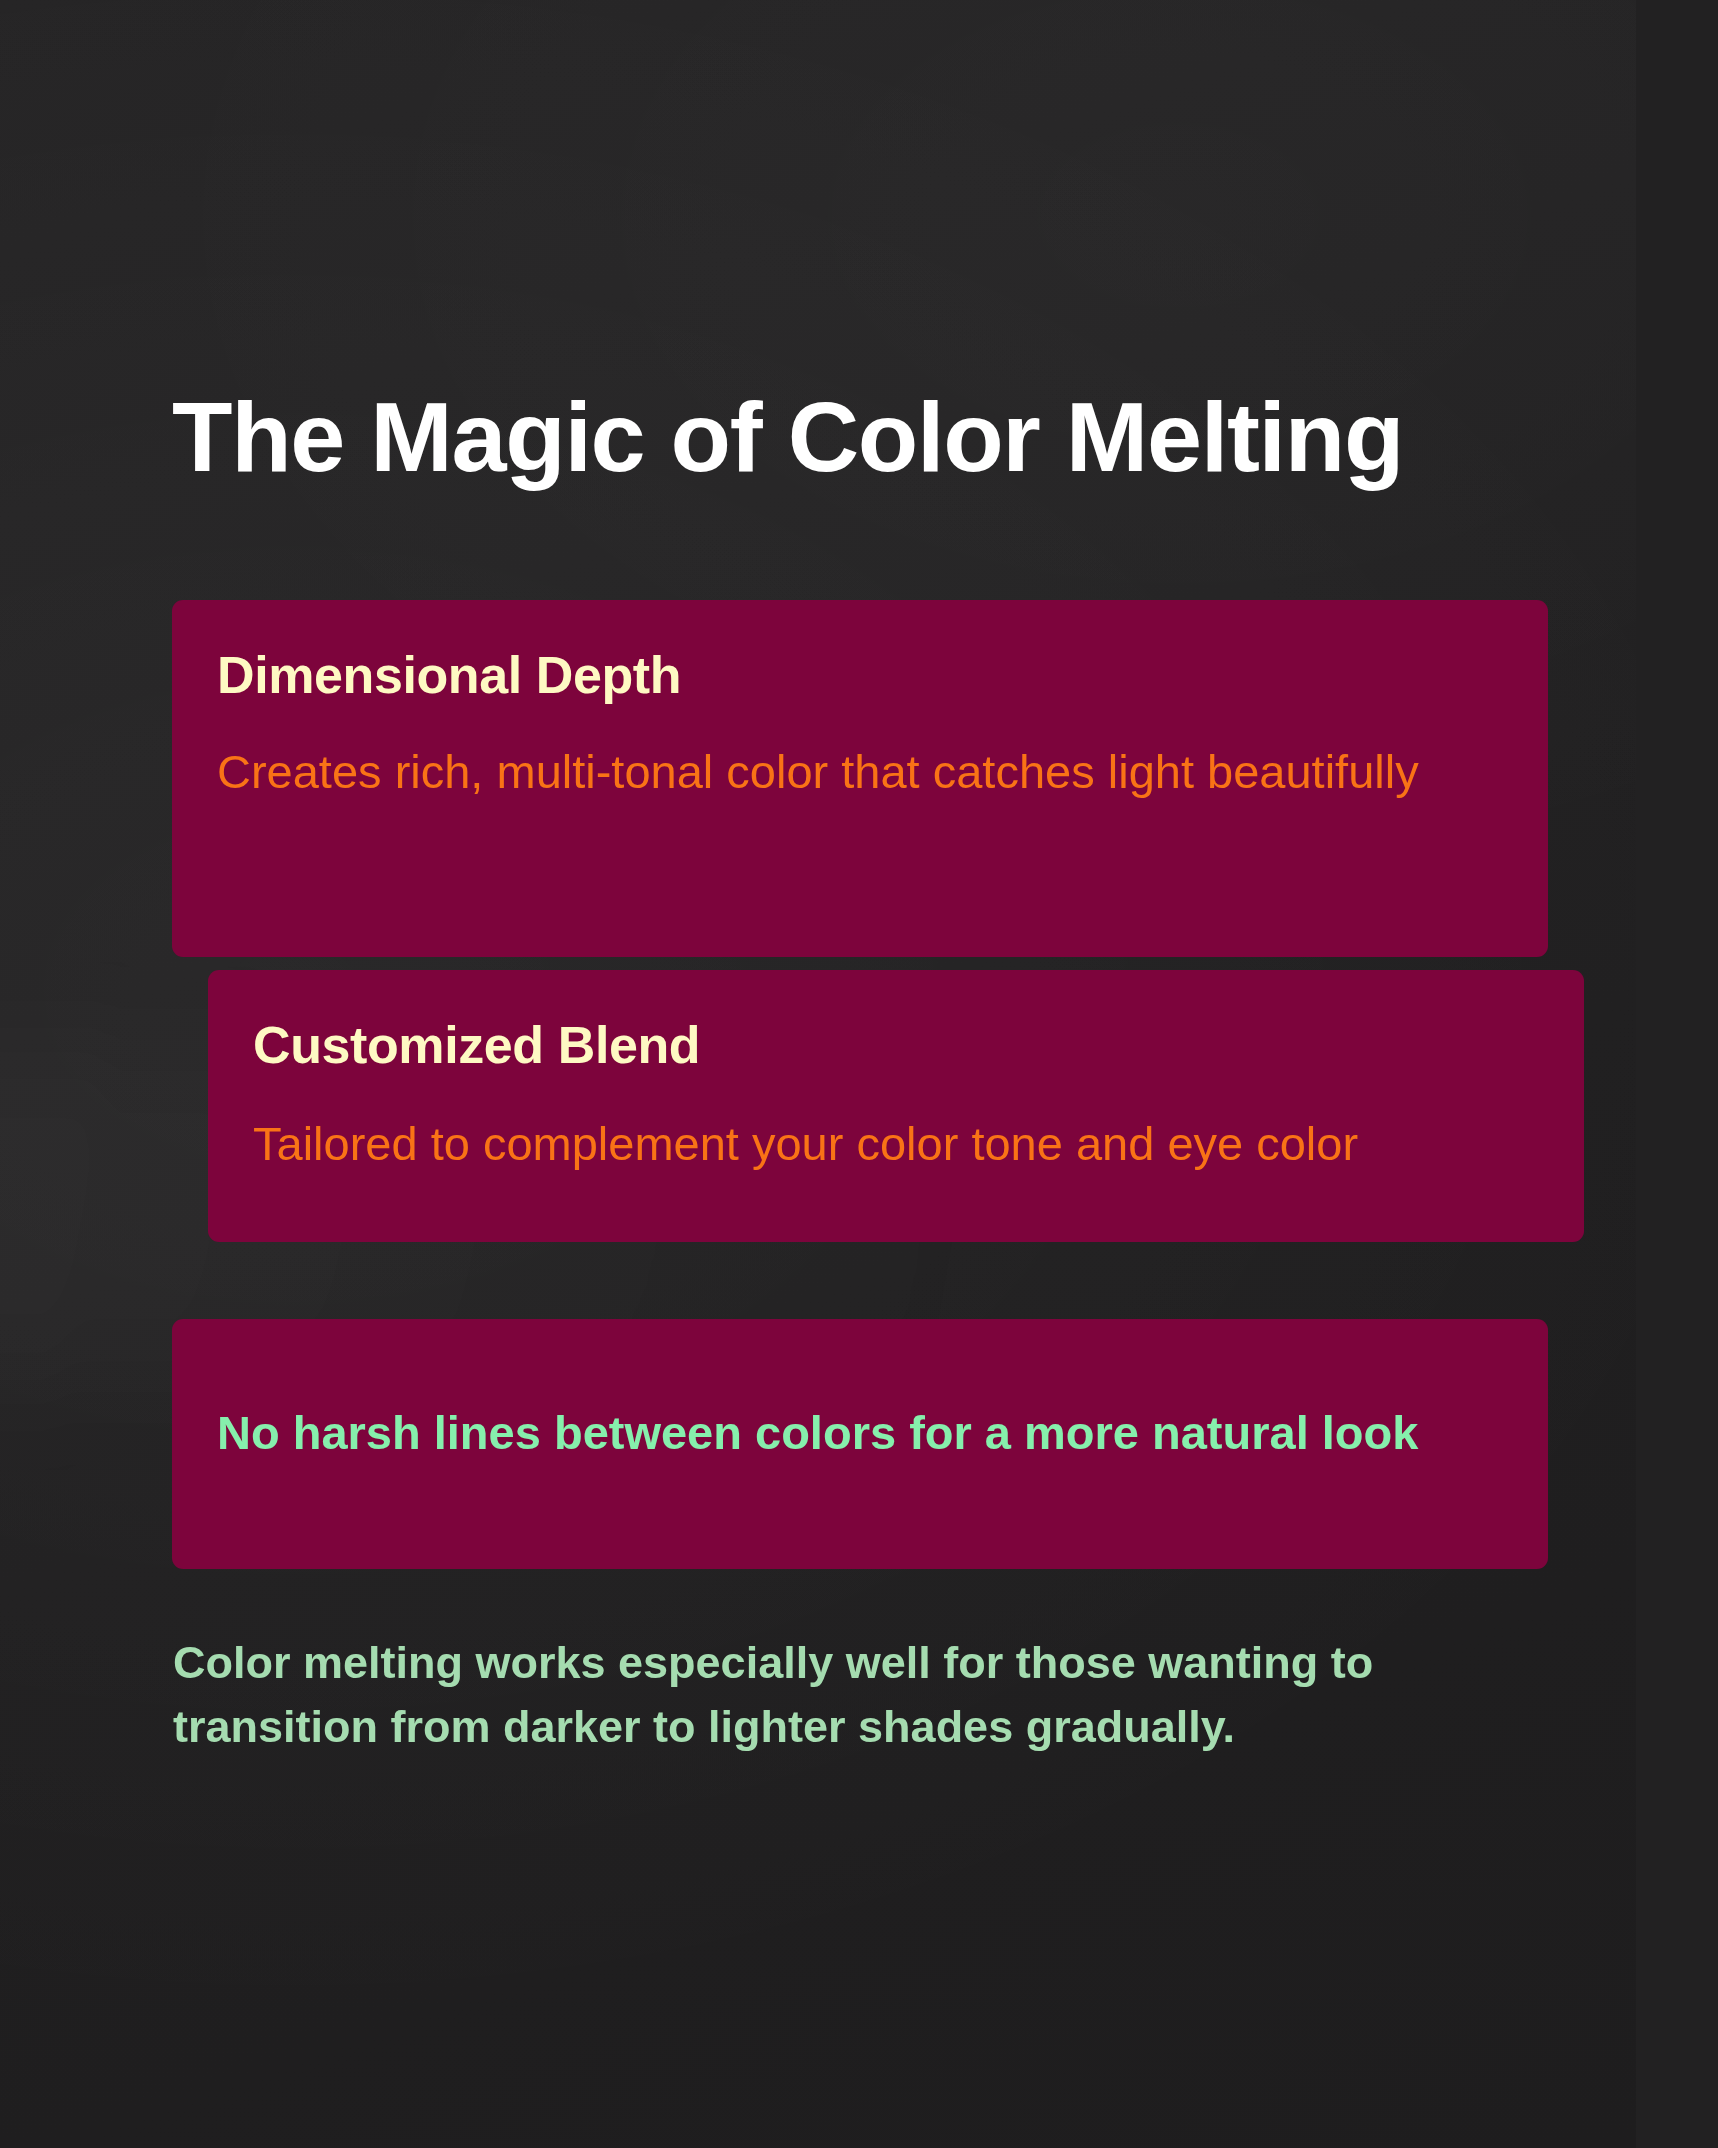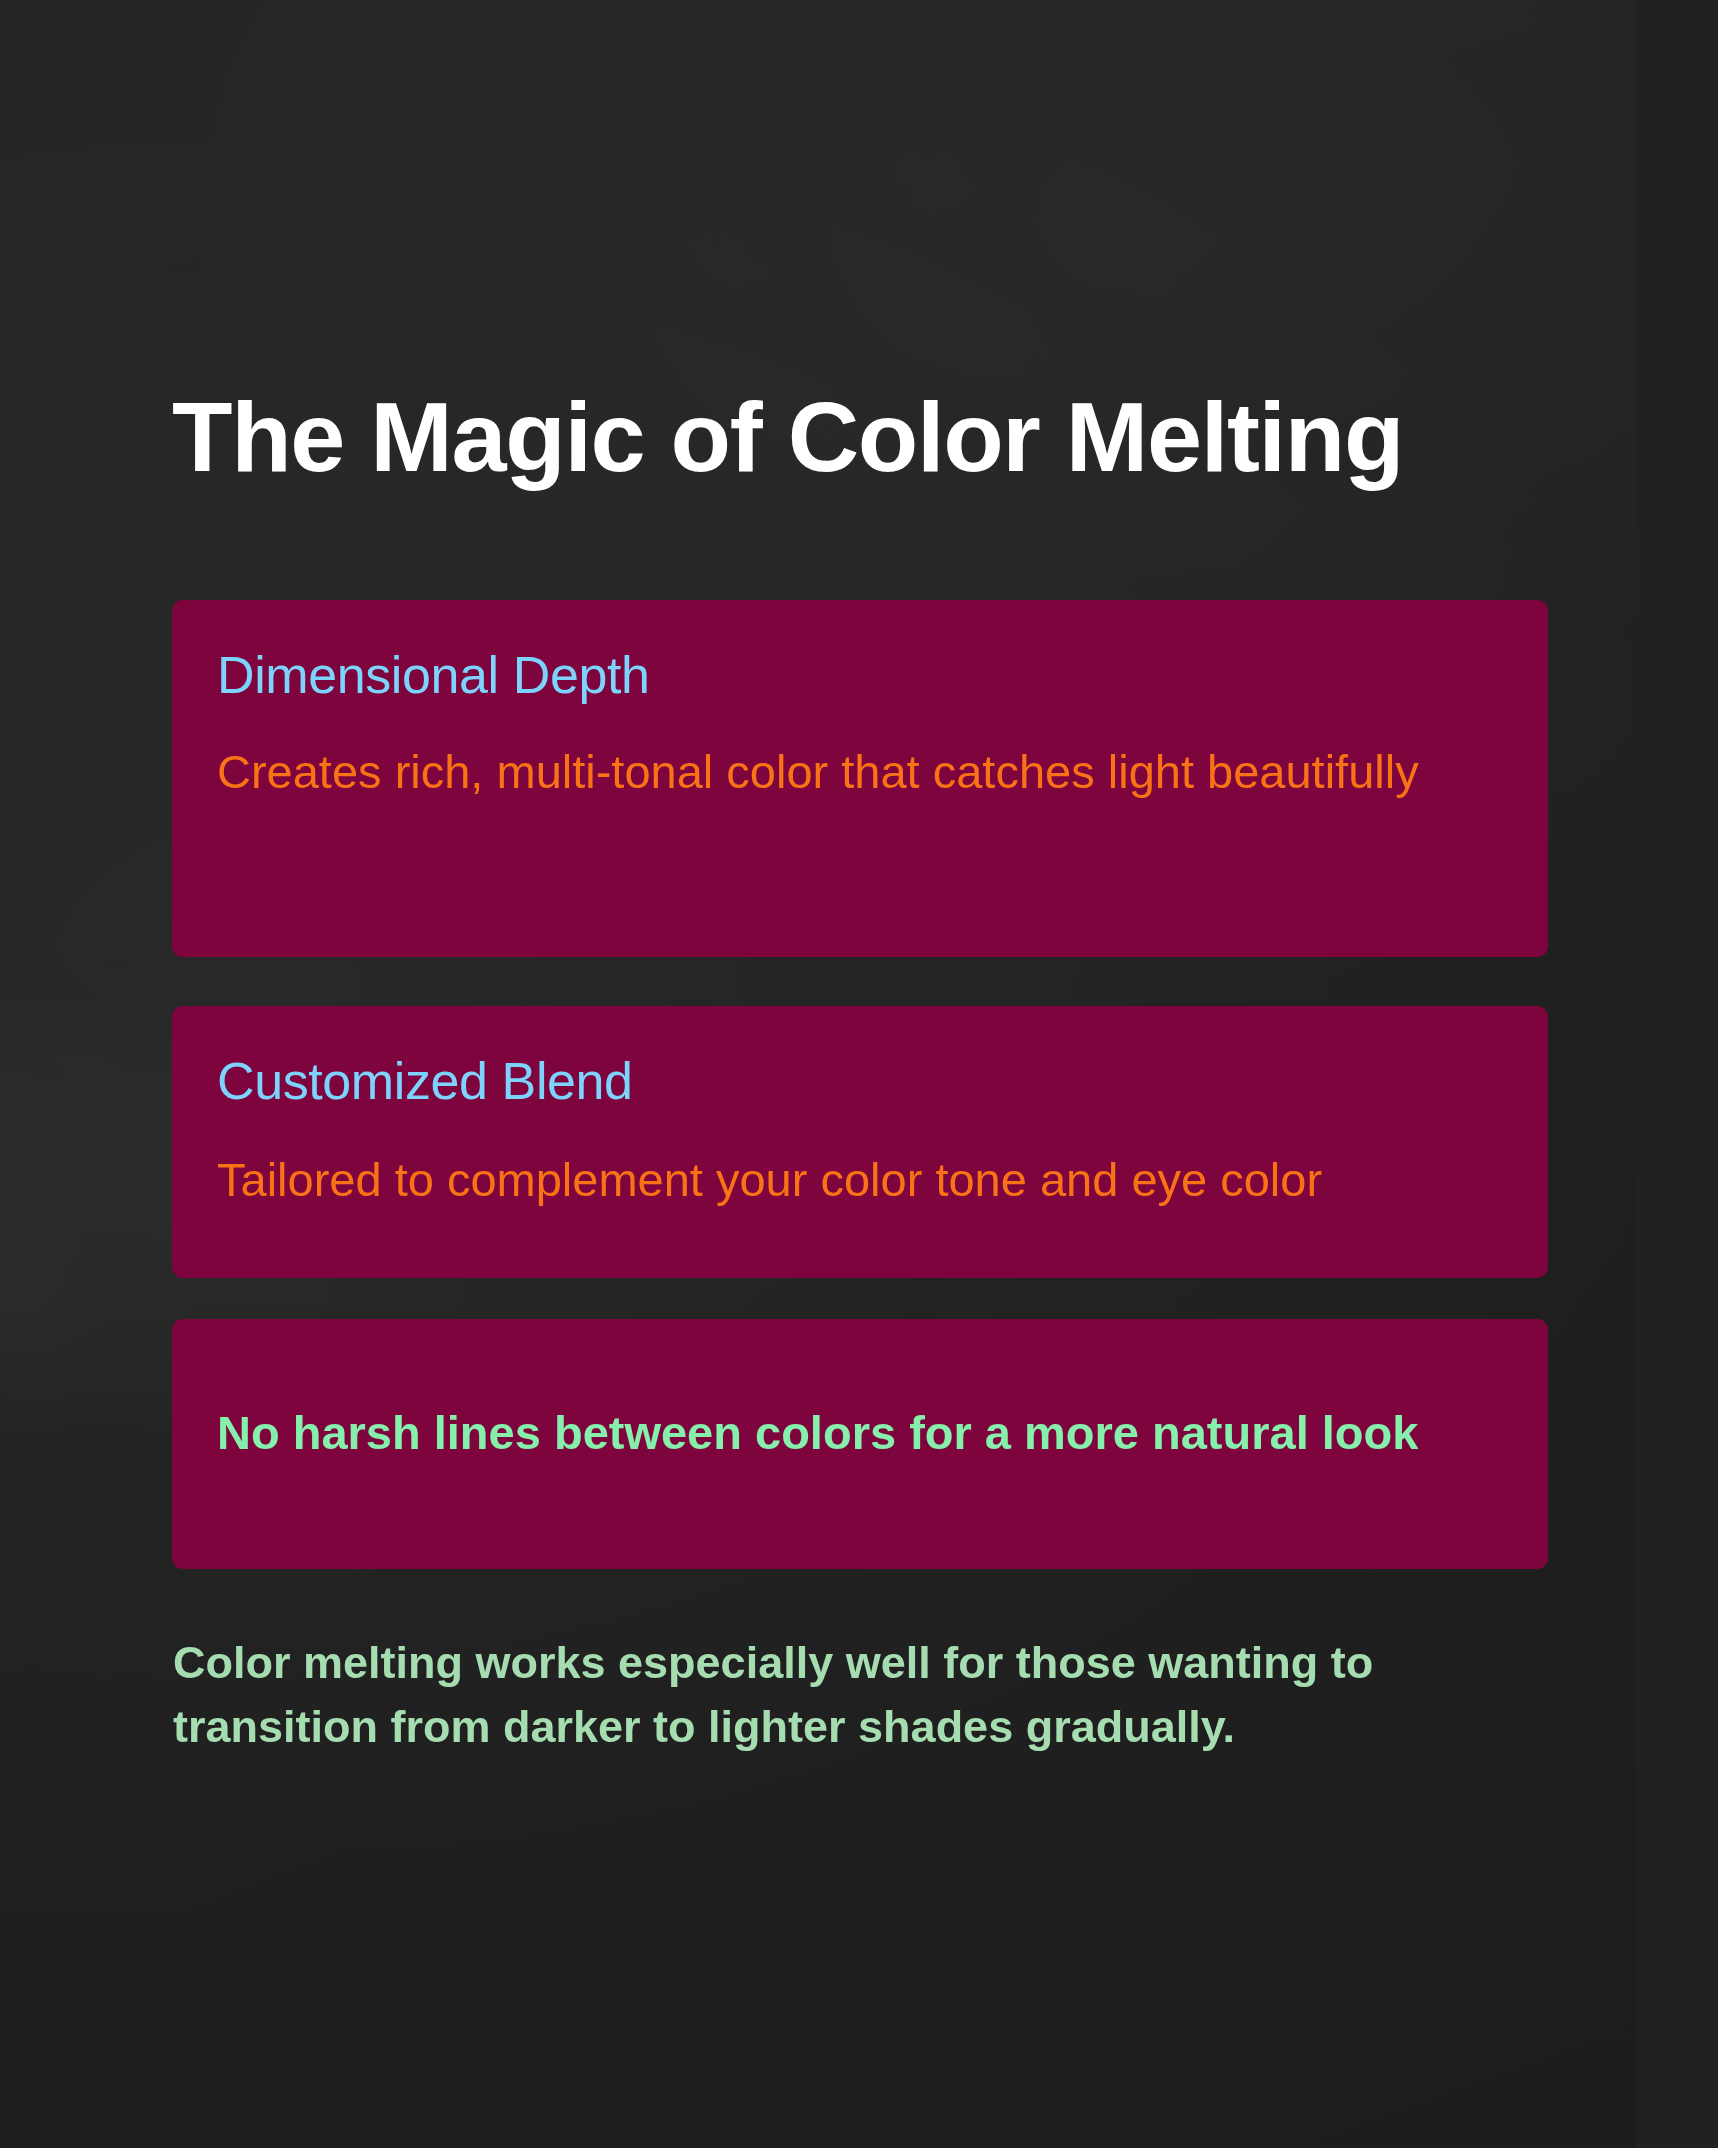--- a/index.html
+++ b/index.html
@@ -63,30 +63,30 @@
   .card {
     position: absolute;
     left: 0;
     width: 1376px;
     box-sizing: border-box;
     background: #7d043c;
     border-radius: 11px;
     padding: 47px 45px;
   }
   .card-1 { top: 600px;  height: 357px; }
-  .card-2 { top: 1006px; height: 272px; }
+  .card-2 { top: 970px; height: 272px; margin-left: 36px; }
   .card-3 { top: 1319px; height: 250px; }
 
   .card-title {
     margin: 0;
     font-size: 52px;
-    font-weight: 400;
+    font-weight: 700;
     line-height: 1.1;
     letter-spacing: -0.4px;
-    color: #7dd3fc;
+    color: #fef9c3;
   }
   .card-body {
     margin: 0;
     font-size: 47px;
     font-weight: 400;
     line-height: 1.62;
     color: #f97316;
   }
   .card-1 .card-body { margin-top: 30px; }
   .card-2 .card-body { margin-top: 32px; }

